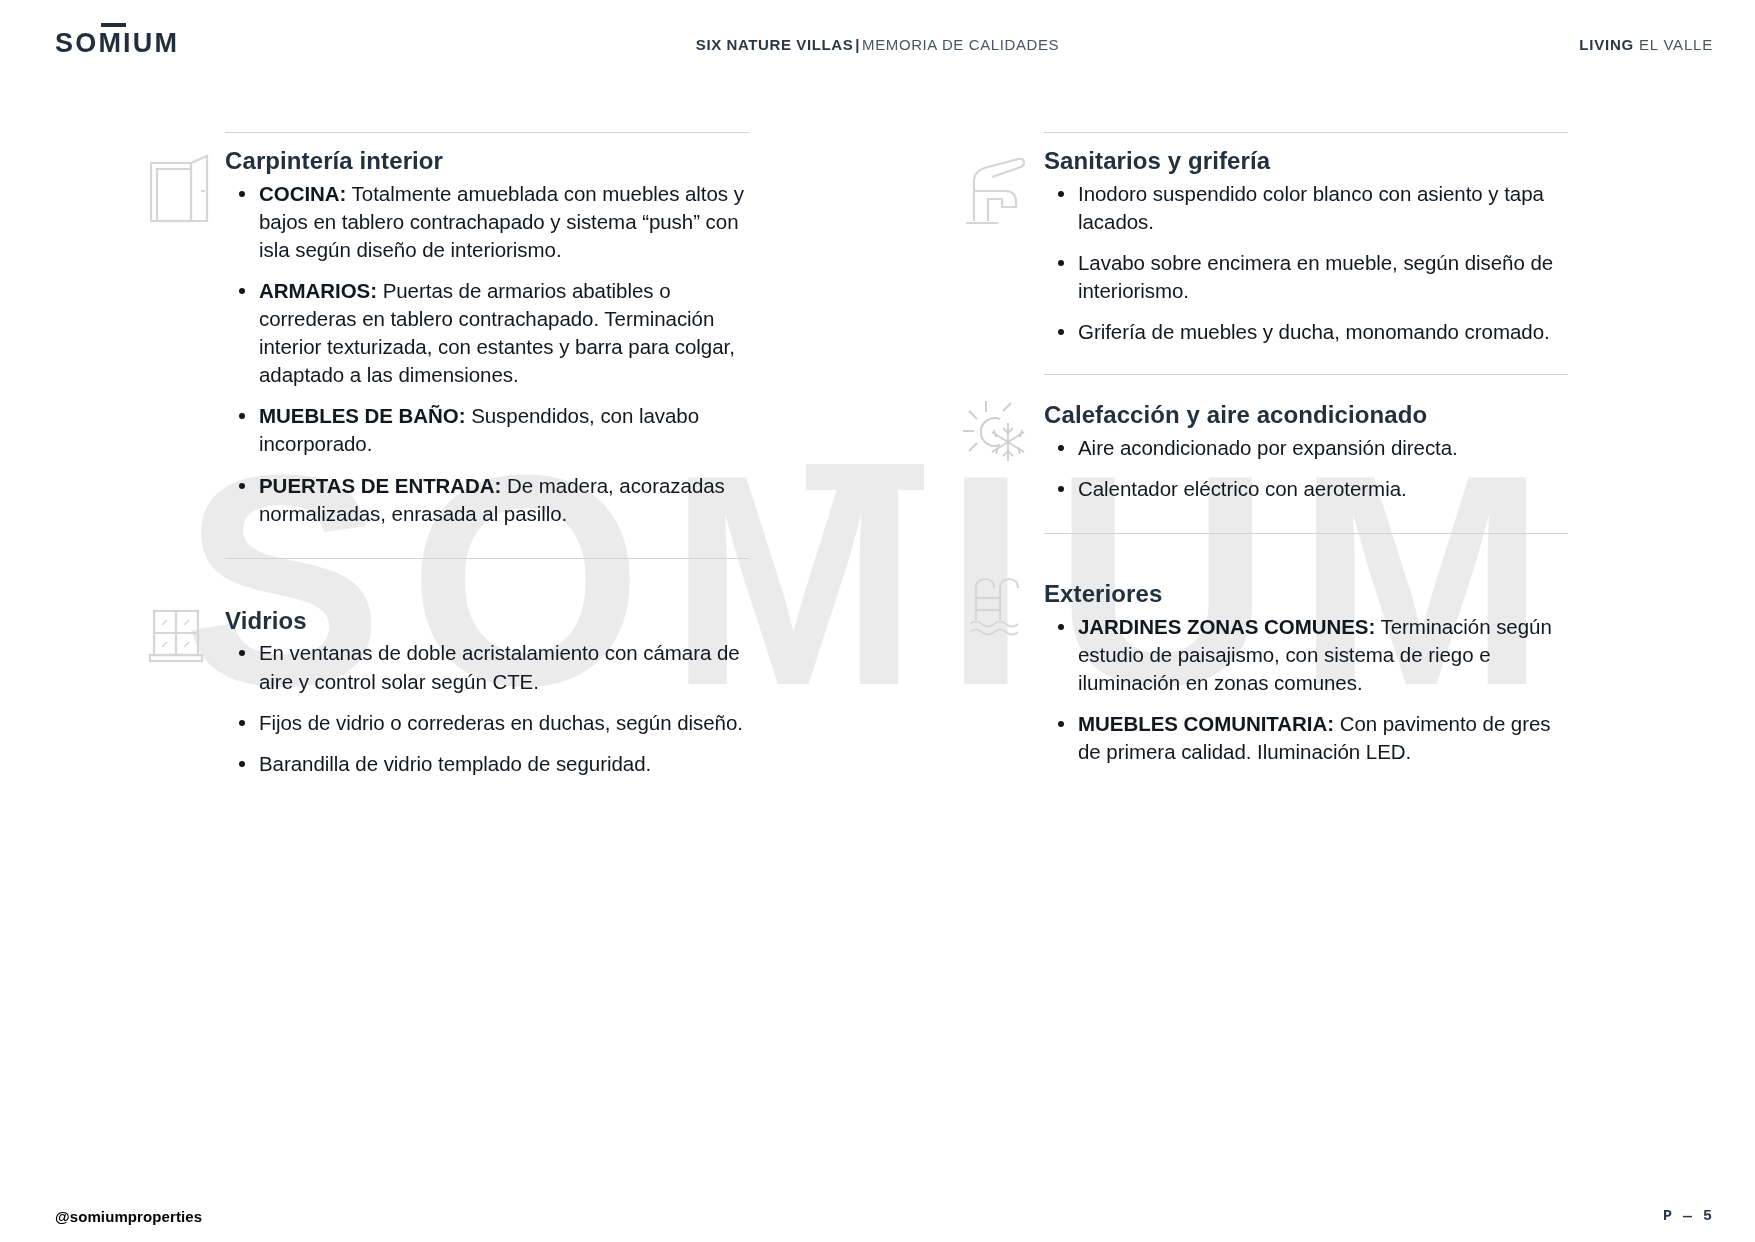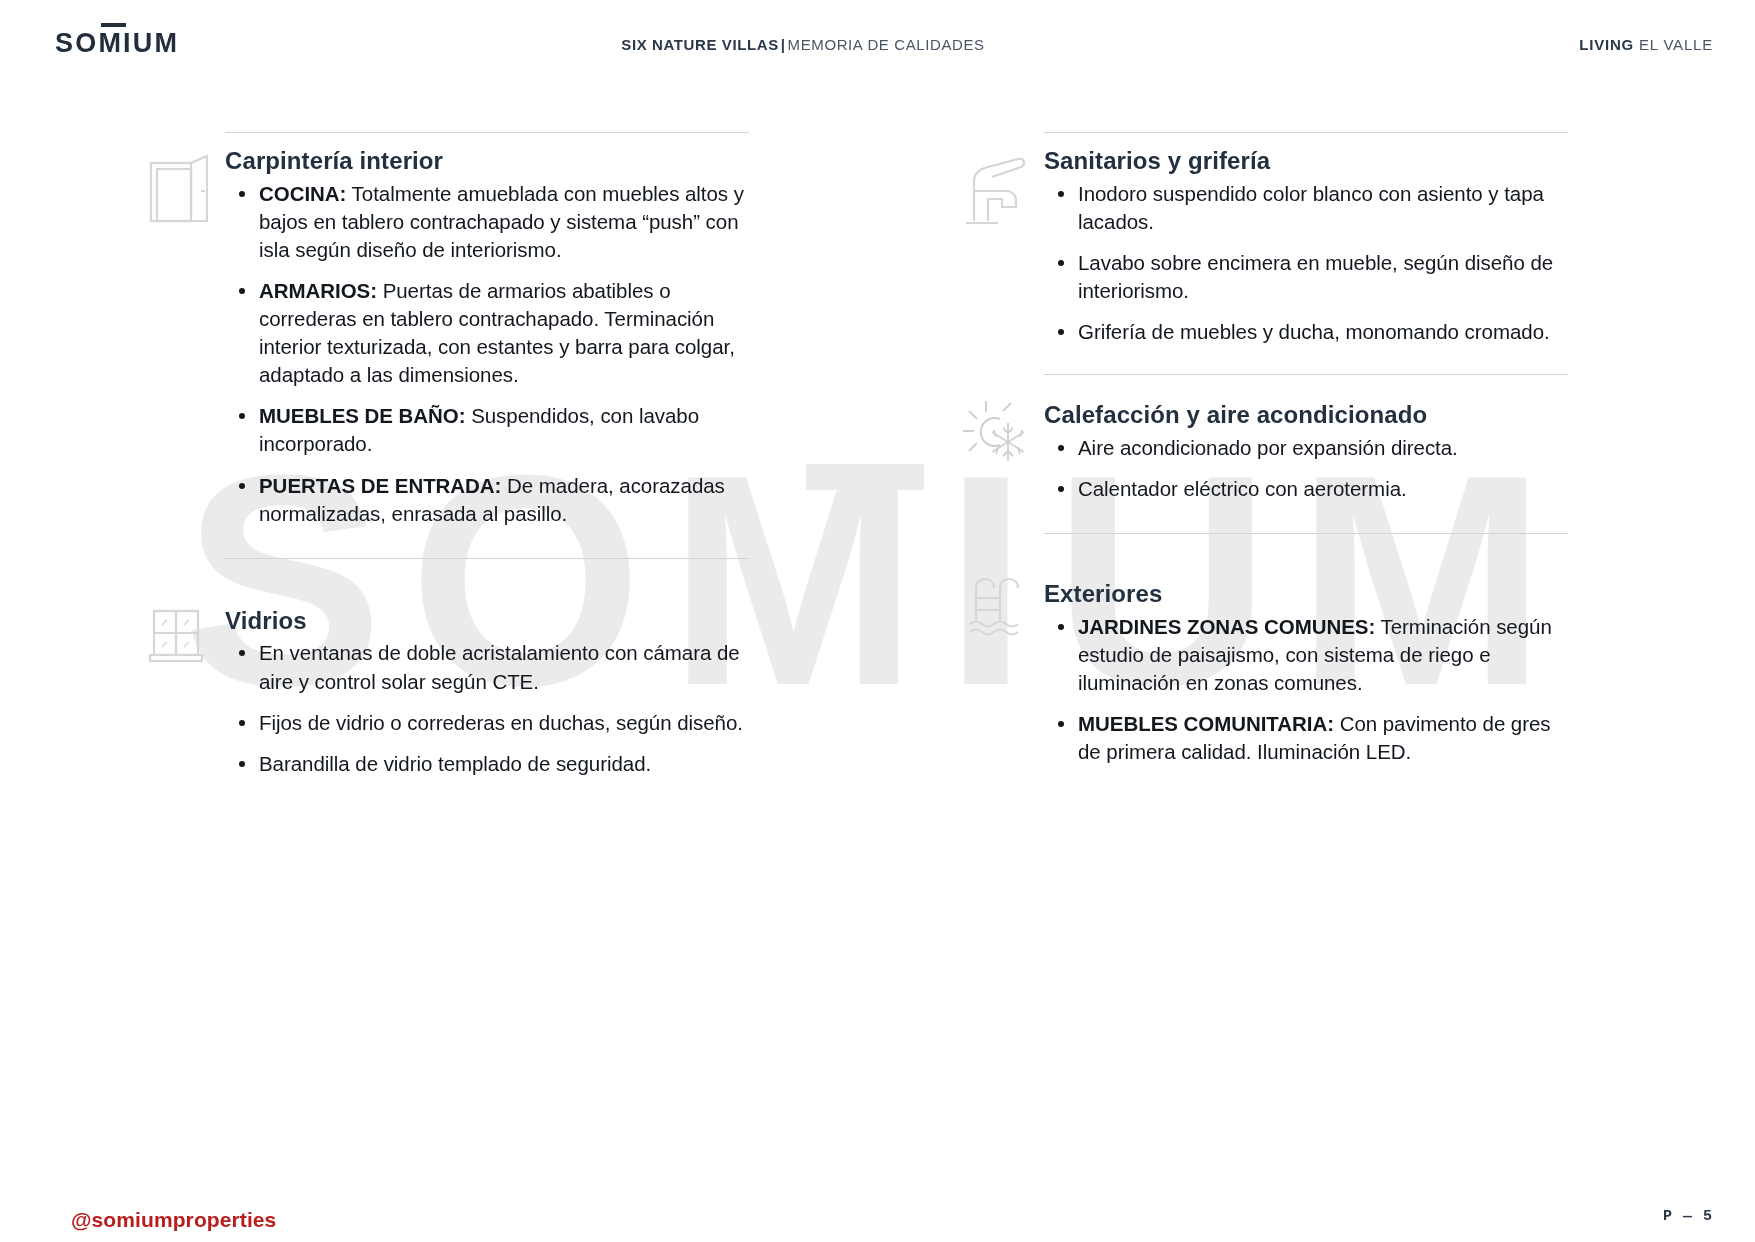--- a/index.html
+++ b/index.html
@@ -65,21 +65,21 @@
     position: absolute;
     left: 46px;
     top: -7px;
     width: 25px;
     height: 4px;
     background: #222e3c;
   }
   .header-center {
     position: absolute;
     left: 0; top: 36px;
-    width: 1606px;
+    width: 1755px;
     text-align: center;
     font-size: 15px;
     letter-spacing: 0.6px;
     color: #2b3848;
     white-space: nowrap;
   }
   .header-center .strong { font-weight: 700; }
   .header-center .sep { font-weight: 700; padding: 0 2px; }
   .header-center .light { font-weight: 400; color: #4a5564; }
   .header-right {
@@ -169,25 +169,24 @@
   .footer {
     position: absolute;
     left: 0;
     bottom: 34px;
     width: 1755px;
     z-index: 3;
   }
   .footer-left {
     position: absolute;
     left: 55px;
-    font-size: 21px;
-    font-weight: 700;
-    color: #b91c1c;
+    font-size: 15px;
+    font-weight: 700;
+    color: #000000;
     letter-spacing: 0.1px;
-    margin-left: 16px;
   }
   .footer-right {
     position: absolute;
     right: 42px;
     font-size: 15px;
     font-weight: 700;
     color: #2b3848;
     letter-spacing: 1px;
     font-family: Liberation Mono, monospace;
   }

